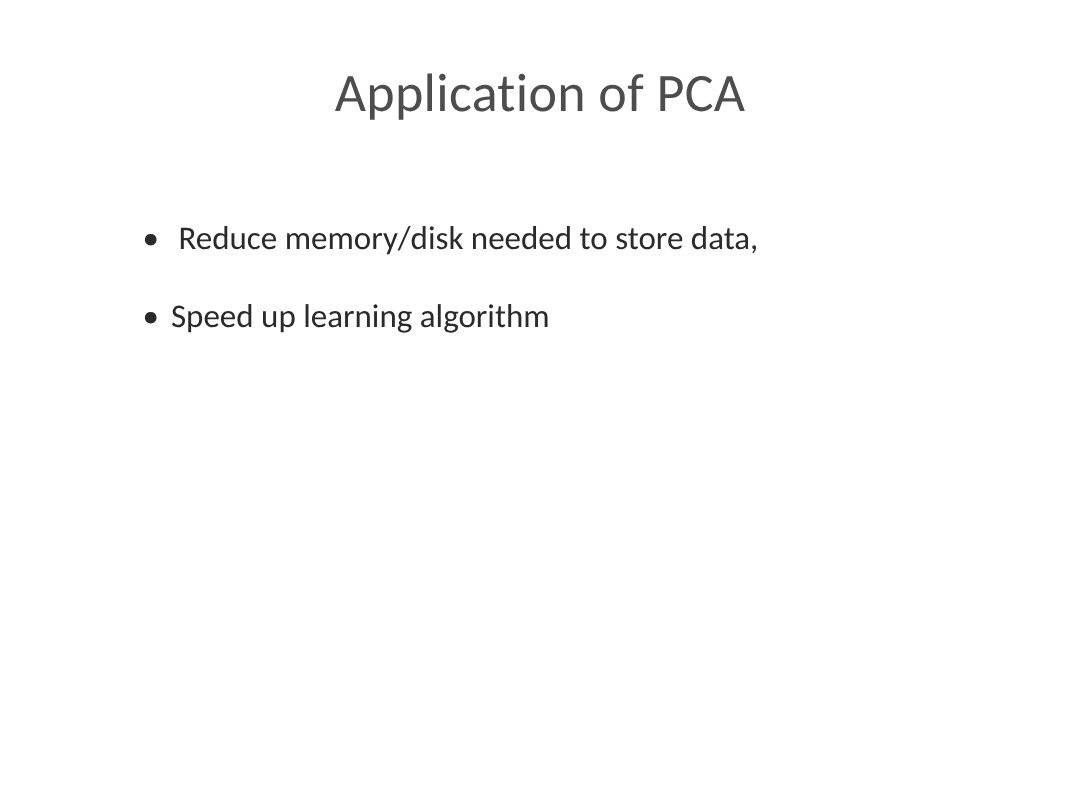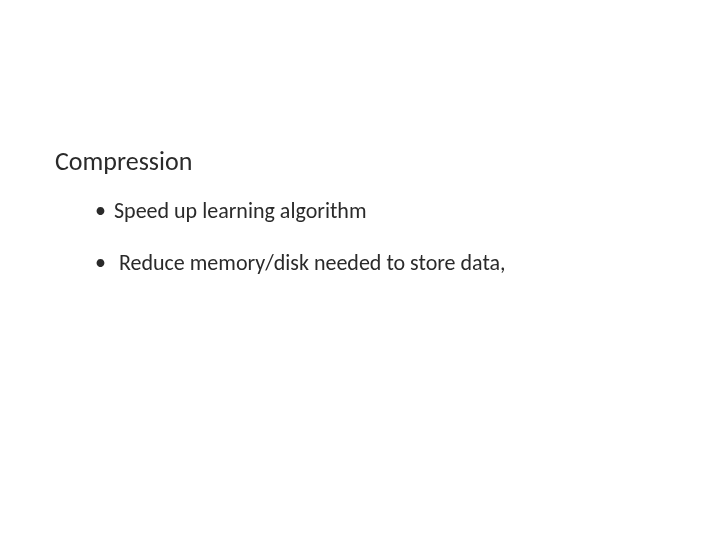--- a/index.html
+++ b/index.html
@@ -51,28 +51,28 @@
   .dot {
     display: inline-block;
     margin-right: 8px;
   }
 </style>
 </head>
 <body>
 
 <div class="slide">
 
+  <div class="title">Application of PCA</div>
 
   <div class="body">
 
-    <div class="sec">Compression</div>
+
+    <div class="bullet">
+      <span class="dot">•</span><span> Reduce memory/disk needed to store data,</span>
+    </div>
 
     <div class="bullet">
       <span class="dot">•</span><span>Speed up learning algorithm</span>
-    </div>
-
-    <div class="bullet">
-      <span class="dot">•</span><span> Reduce memory/disk needed to store data,</span>
     </div>
 
 
   </div>
 </div>
 
 </body></html>

